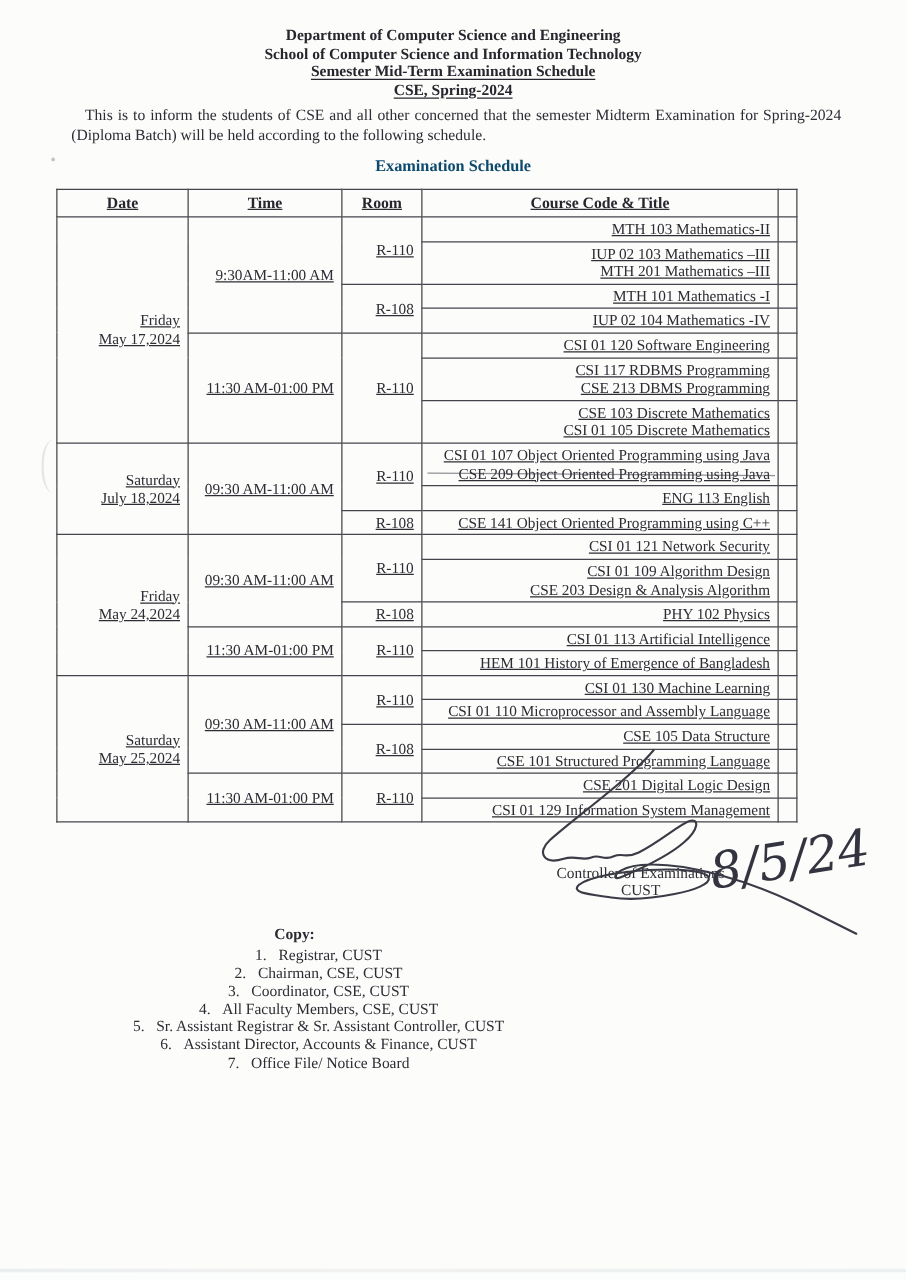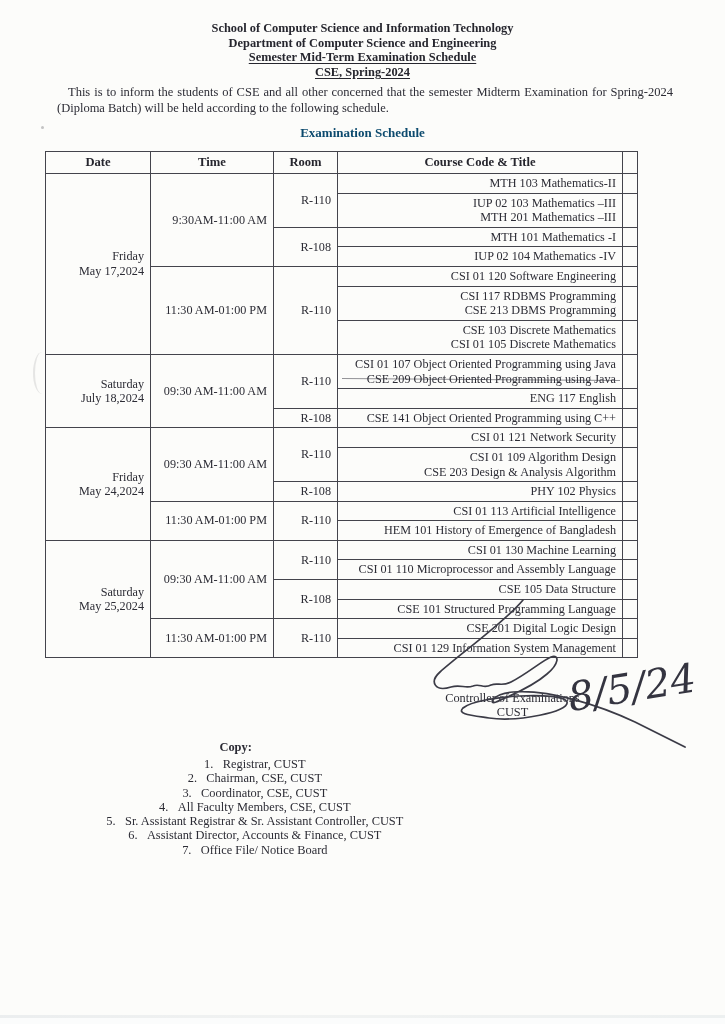--- a/index.html
+++ b/index.html
@@ -32,21 +32,21 @@
   }
   
   .exam-title{
     position:absolute;top:125px;left:0;width:725px;text-align:center;
     font-weight:bold;font-size:13px;color:#0c4a6e;
   }
   
   .tbl-wrap{position:absolute;top:151px;left:45px;}
   table.sched{
     border-collapse:collapse;table-layout:fixed;width:592px;
-    font-size:12.2px;color:var(--ink);
+    font-size:12.2px;color:var(--ink);text-decoration:underline;
   }
   table.sched th,table.sched td{
     border:1.6px solid var(--line);
     padding:2px 6px;line-height:14.6px;
     vertical-align:middle;
     overflow:hidden;
   }
   table.sched th{font-weight:bold;text-align:center;height:17px;font-size:12.6px;color:#26262e;}
   td.c-date,td.c-time,td.c-room{text-align:right;}
   td.c-course{text-align:right;padding-left:7px;}
@@ -86,22 +86,22 @@
     background:linear-gradient(90deg,#e7eaec,#eef0f0 40%,#e9edee);opacity:.8;
   }
   .scan-below{position:absolute;left:0;top:1018px;width:725px;height:6px;background:#fbfcfc;}
 </style>
 </head>
 <body>
 
 <div class="page">
 
   <div class="doc-header">
+    <div>Department of Computer Science and Engineering</div>
     <div>School of Computer Science and Information Technology</div>
-    <div>Department of Computer Science and Engineering</div>
     <div class="u">Semester Mid-Term Examination Schedule</div>
     <div class="u">CSE, Spring-2024</div>
   </div>
 
   <p class="intro">This is to inform the students of CSE and all other concerned that the semester Midterm Examination for Spring-2024 (Diploma Batch) will be held according to the following schedule.</p>
 
   <div class="exam-title">Examination Schedule</div>
 
   <div class="tbl-wrap">
     <table class="sched">
@@ -184,21 +184,21 @@
             <td class="c-time" rowspan="3">09:30 AM-11:00 AM</td>
             <td class="c-room" rowspan="2">R-110</td>
             <td class="c-course">
               <div class="line">CSI 01 107 Object Oriented Programming using Java</div>
               <div class="line struck">CSE 209 Object Oriented Programming using Java</div>
             </td>
             <td class="ghost"></td>
           </tr>
           <tr>
             <td class="c-course">
-              <div class="line">ENG 117 English</div>
+              <div class="line">ENG 113 English</div>
             </td>
             <td class="ghost"></td>
           </tr>
           <tr>
             <td class="c-room" rowspan="1">R-108</td>
             <td class="c-course">
               <div class="line">CSE 141 Object Oriented Programming using C++</div>
             </td>
             <td class="ghost"></td>
           </tr>

